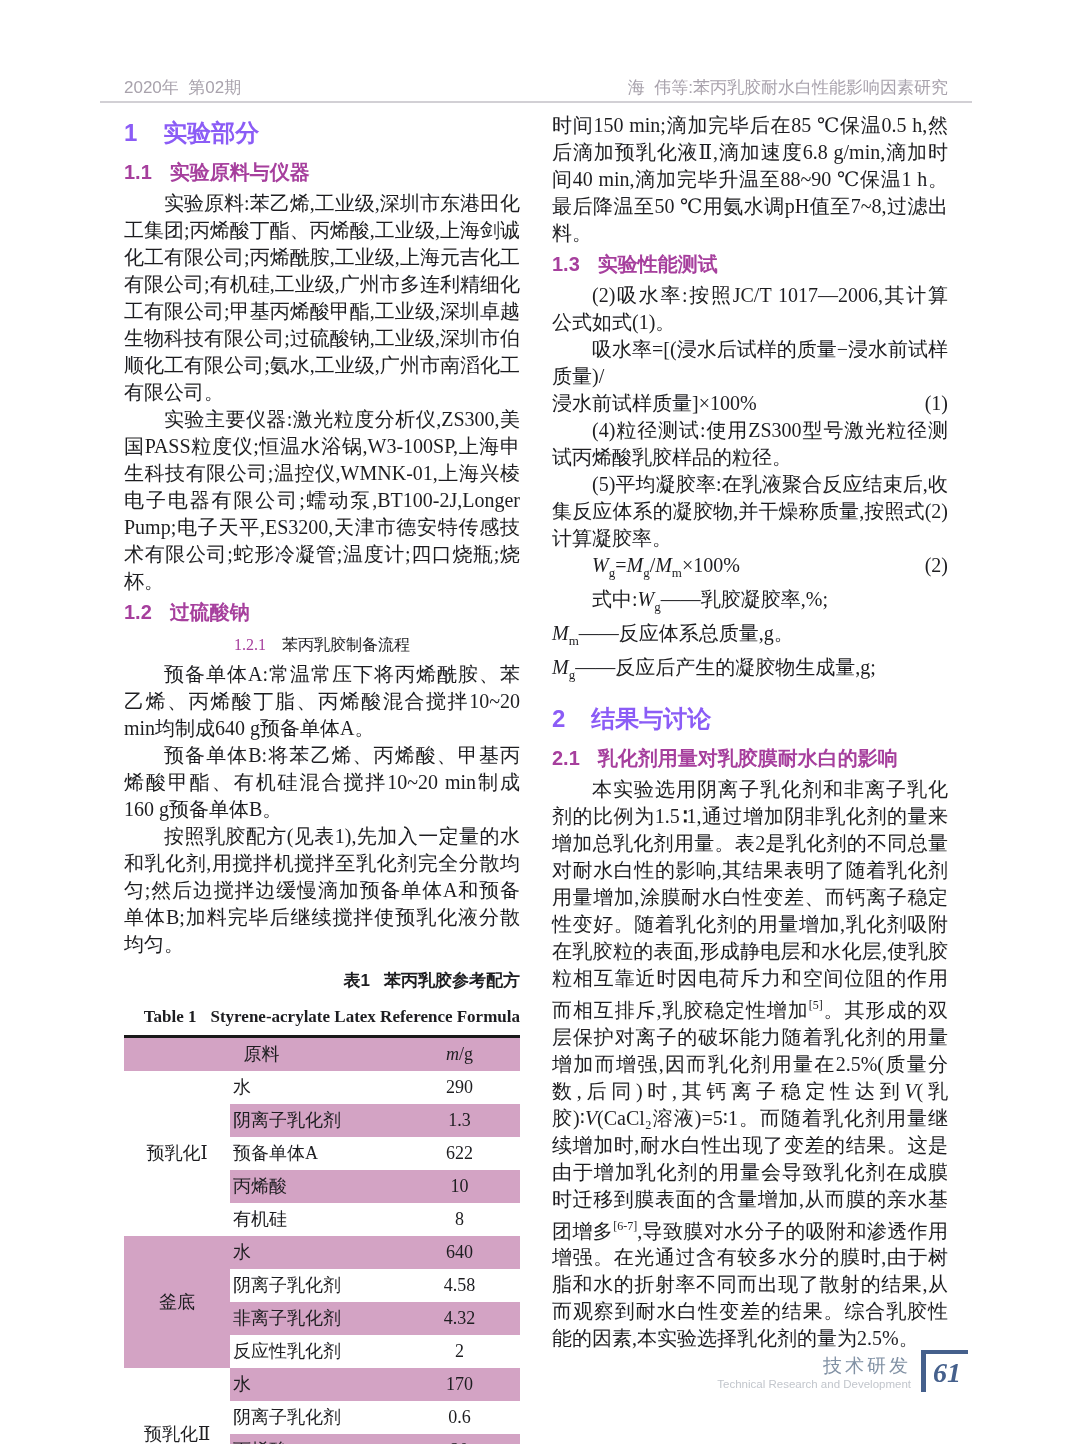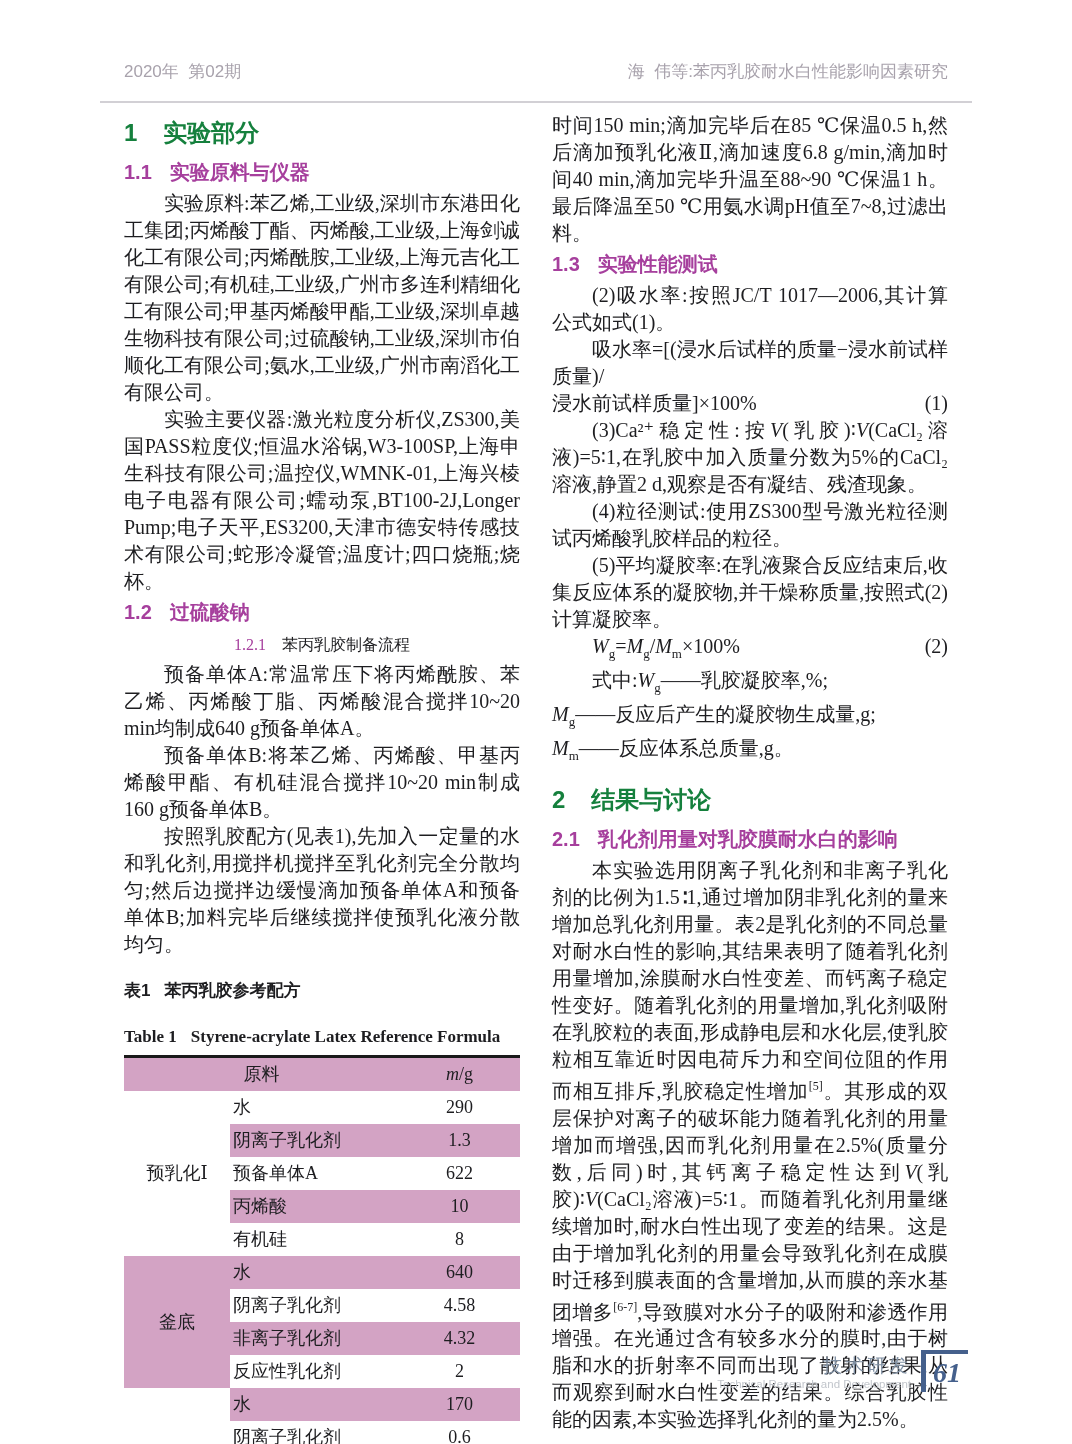--- a/index.html
+++ b/index.html
@@ -3,58 +3,58 @@
 <meta charset="utf-8">
 <style>
   html,body { margin:0; padding:0; background:#ffffff; }
   .page {
     position:relative; width:1072px; height:1444px; background:#ffffff;
     font-family:"Liberation Serif","DejaVu Serif",serif; color:#1d1d20;
     overflow:hidden;
   }
   
   .pg-header {
-    position:absolute; top:60px; left:124px; width:824px;
+    position:absolute; top:76px; left:124px; width:824px;
     display:flex; justify-content:space-between;
     font-size:17px; color:#a8a2ac; white-space:pre;
     font-family:"Liberation Sans",sans-serif;
   }
   .header-rule {
     position:absolute; top:101px; left:100px; width:872px;
     border-top:2px solid #d2d0d5;
   }
   
   .col {
     position:absolute; top:112px; width:396px;
     font-size:20px; line-height:27px; text-align:justify;
   }
   .col-left { left:124px; }
   .col-right { left:552px; }
   p.body { margin:0; text-indent:2em; }
   p.cont { margin:0; text-indent:0; }
   
   h1.sec {
     margin:4px 0 8px; font-family:"Liberation Sans",sans-serif;
-    font-size:24px; line-height:34px; font-weight:bold; color:#15803d;
+    font-size:24px; line-height:34px; font-weight:bold; color:#8b5cf6;
     text-align:left;
   }
   h1.sec .num { margin-right:26px; }
   h2.sec {
     margin:3px 0 3px; font-family:"Liberation Sans",sans-serif;
     font-size:20px; line-height:29px; font-weight:bold; color:#a63f9d;
     text-align:left;
   }
   h2.sec .num { margin-right:18px; }
   h3.sec {
     margin:2px 0 2px; font-size:16px; line-height:29px; font-weight:normal;
     text-align:center;
   }
   h3.sec .num { color:#a63f9d; margin-right:16px; }
   
-  .tblcap { text-align:left; margin-top:20px; }
+  .tblcap { text-align:right; margin-top:10px; }
   .tblcap-zh {
     font-family:"Liberation Sans",sans-serif; font-weight:bold;
     font-size:17px; line-height:26px;
   }
   .tblcap-zh .cap-label { margin-right:14px; }
   .tblcap-en {
     font-family:"Liberation Serif",serif; font-weight:bold;
     font-size:17px; line-height:26px;
   }
   .tblcap-en .cap-label { margin-right:14px; }
@@ -221,39 +221,36 @@
       <span class="num">1.3</span><span>实验性能测试</span>
     </h2>
 
     <p class="body">(2)吸水率:按照JC/T 1017—2006,其计算公式如式(1)。</p>
 
     <p class="formula f-indent">吸水率=[(浸水后试样的质量−浸水前试样质量)/</p>
     <p class="formula">
       <span class="fnum">(1)</span><span>浸水前试样质量]×100%</span>
     </p>
 
-    <p class="body">
-      <span>(3)Ca²⁺稳定性:按</span><var>V</var><span>(乳胶)∶</span><var>V</var><span>(CaCl₂溶液)=5∶1,在乳胶中加入质量分数为5%的CaCl₂溶液,静置2 d,观察是否有凝结、残渣现象。</span>
-    </p>
 
     <p class="body">(4)粒径测试:使用ZS300型号激光粒径测试丙烯酸乳胶样品的粒径。</p>
     <p class="body">(5)平均凝胶率:在乳液聚合反应结束后,收集反应体系的凝胶物,并干燥称质量,按照式(2)计算凝胶率。</p>
 
     <p class="formula f-indent">
       <span class="fnum">(2)</span><var>W</var><sub>g</sub><span>=</span><var>M</var><sub>g</sub><span>/</span><var>M</var><sub>m</sub><span>×100%</span>
     </p>
 
     <p class="formula f-indent">
       <span>式中:</span><var>W</var><sub>g</sub><span>——乳胶凝胶率,%;</span>
     </p>
     <p class="formula">
+      <var>M</var><sub>m</sub><span>——反应体系总质量,g。</span>
+    </p>
+    <p class="formula">
       <var>M</var><sub>g</sub><span>——反应后产生的凝胶物生成量,g;</span>
-    </p>
-    <p class="formula">
-      <var>M</var><sub>m</sub><span>——反应体系总质量,g。</span>
     </p>
 
     <h1 class="sec" style="margin-top:14px;">
       <span class="num">2</span><span>结果与讨论</span>
     </h1>
 
     <h2 class="sec">
       <span class="num">2.1</span><span>乳化剂用量对乳胶膜耐水白的影响</span>
     </h2>
 

